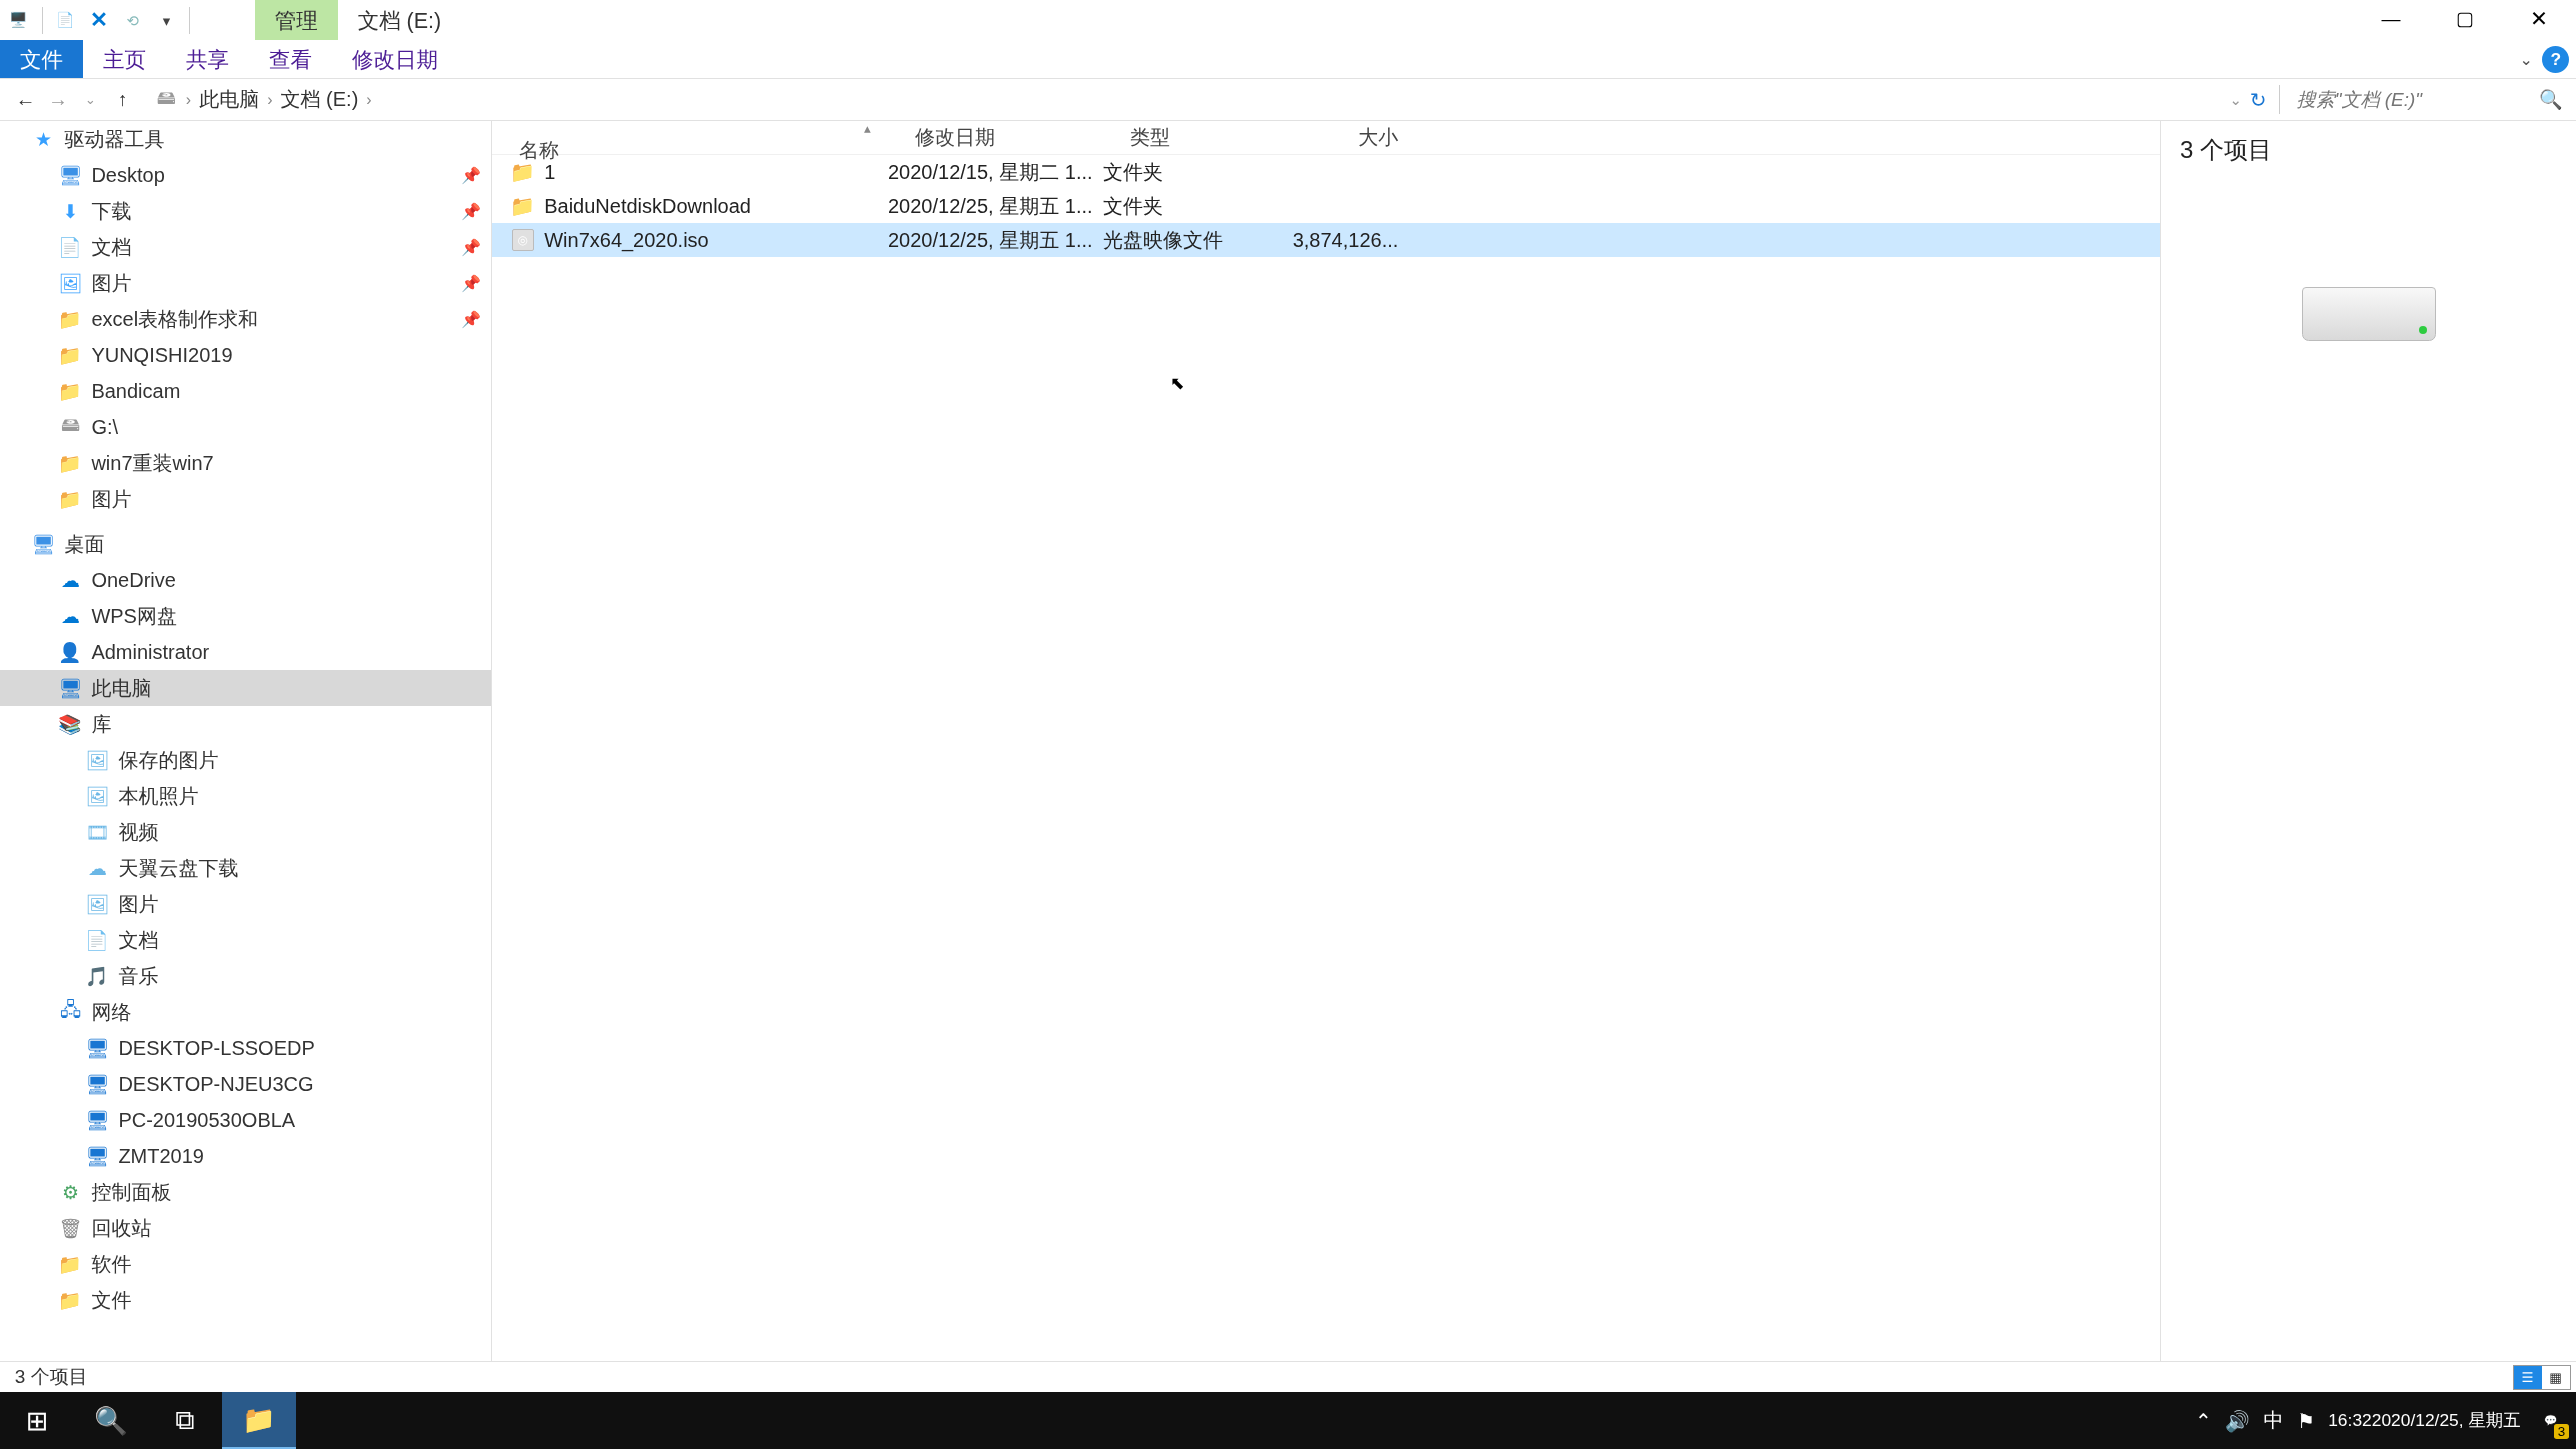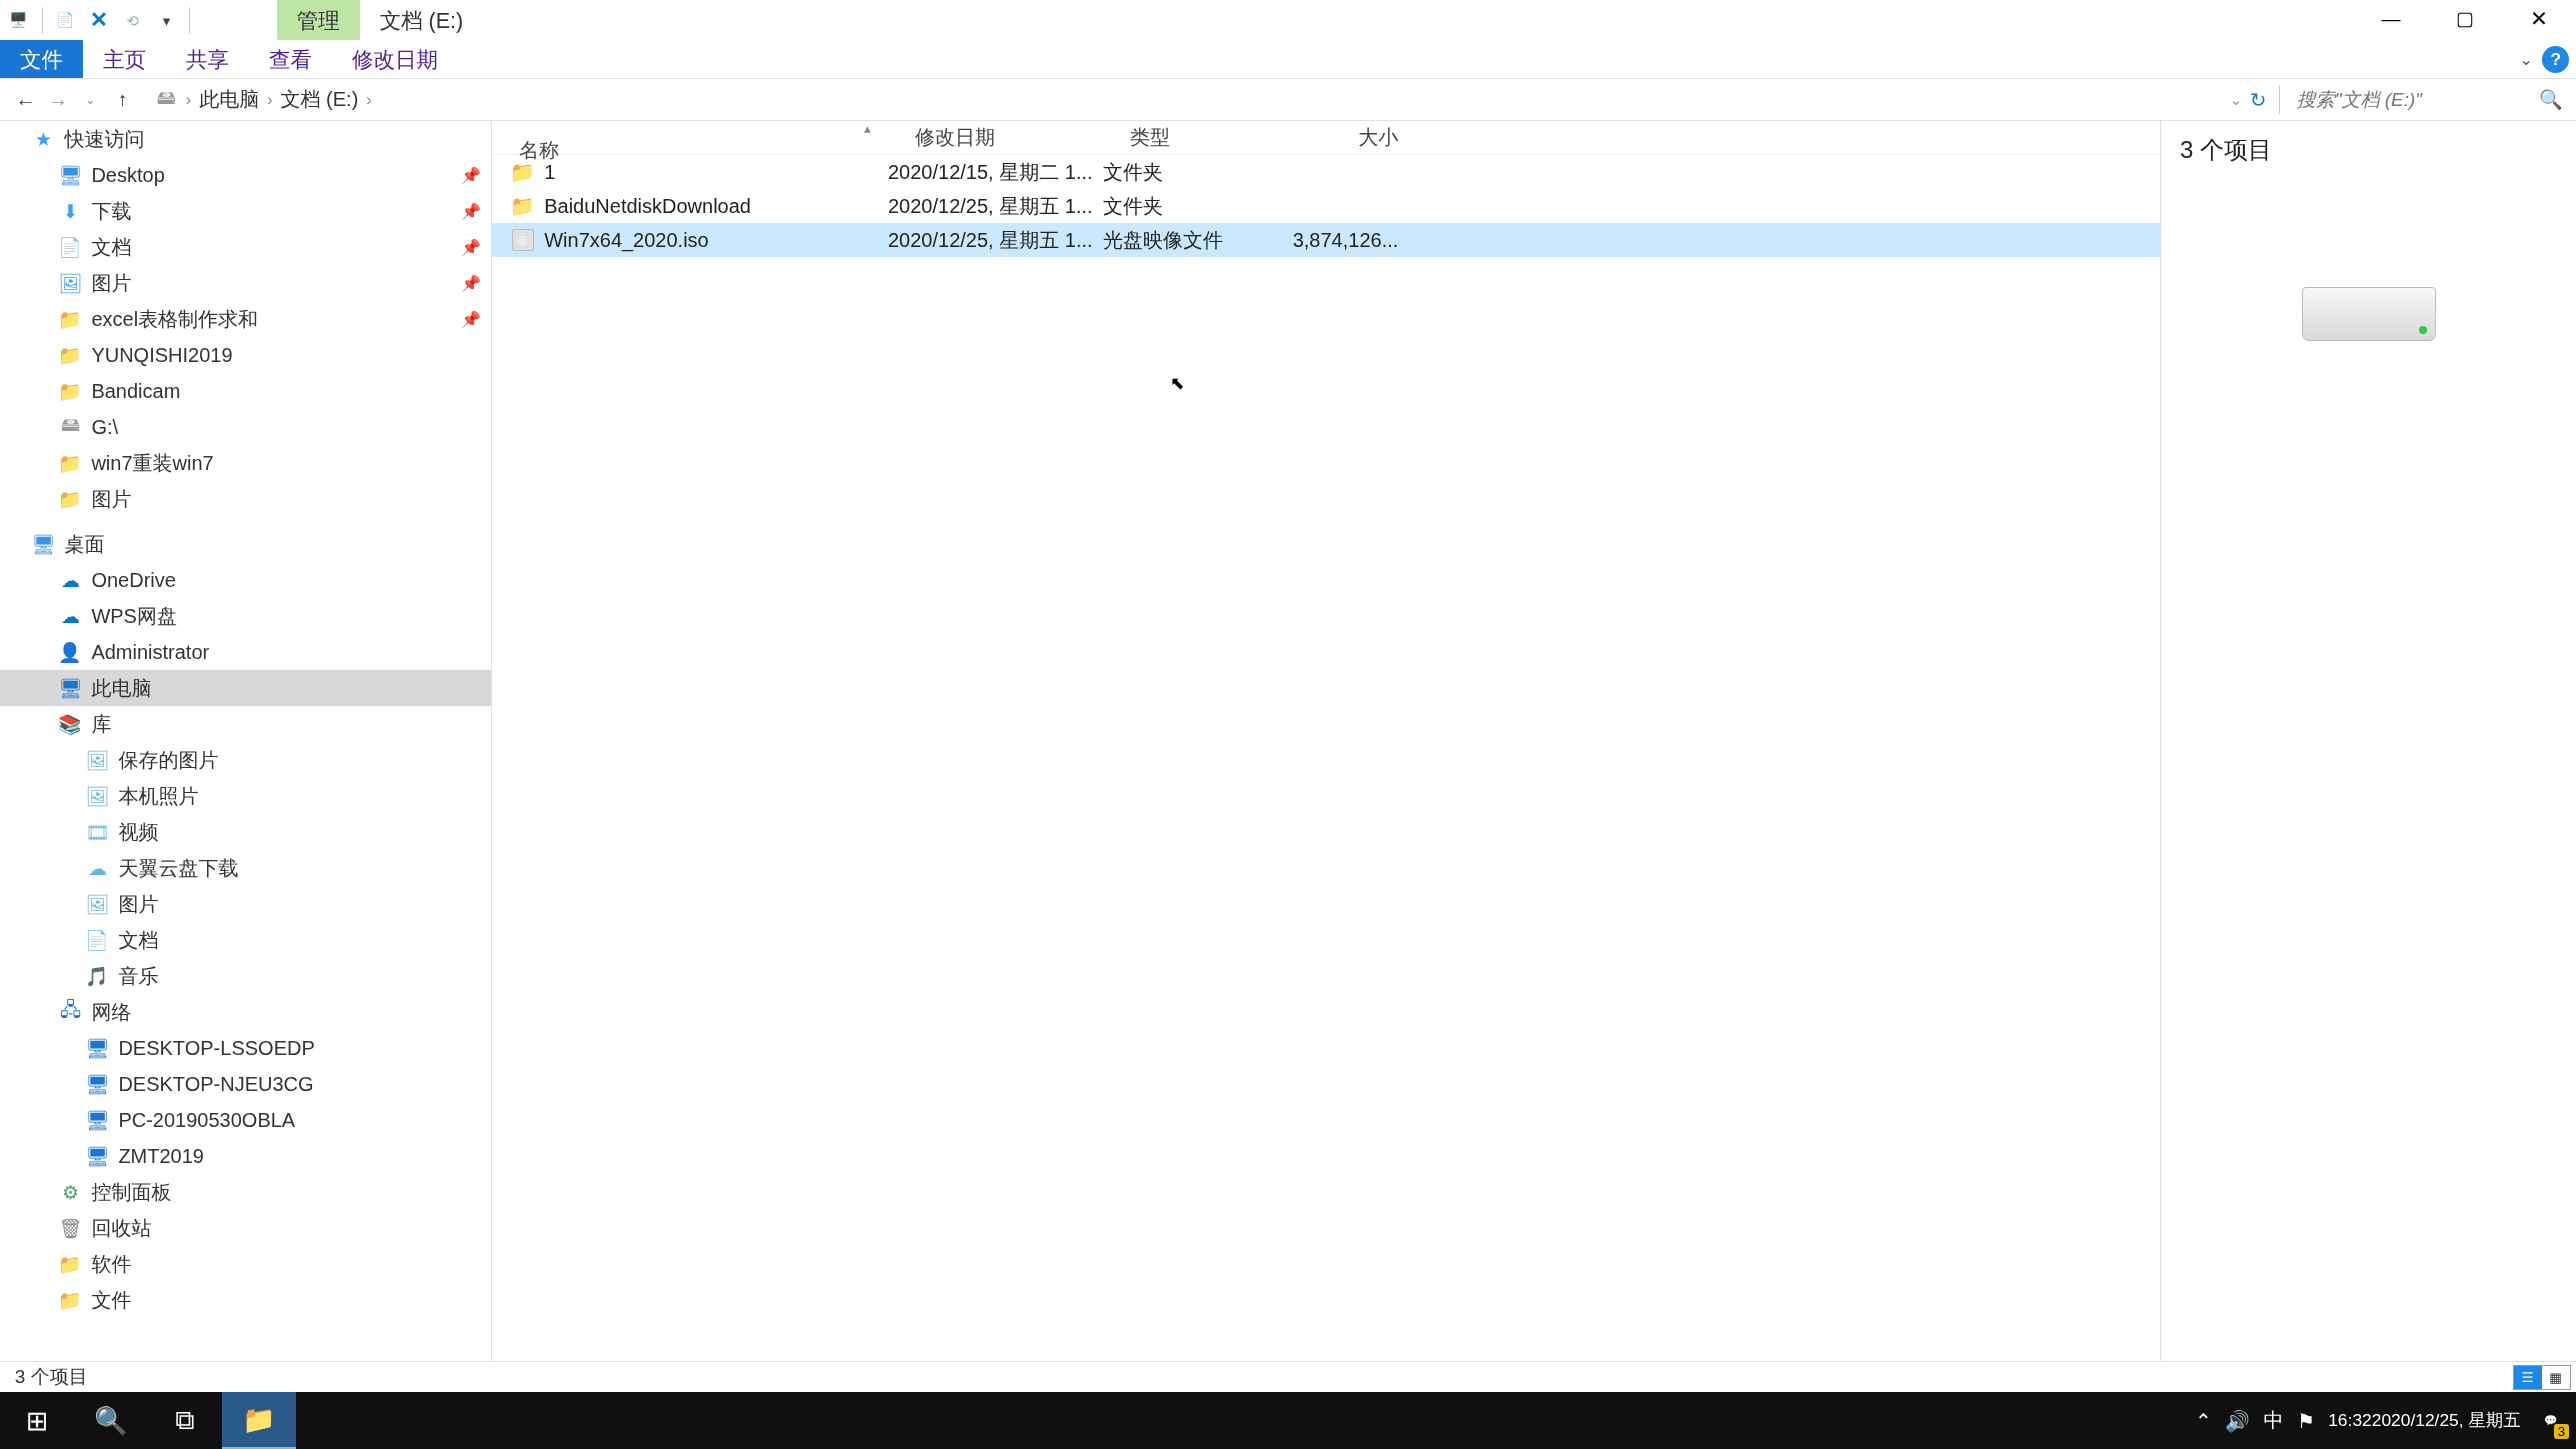--- a/index.html
+++ b/index.html
@@ -4,21 +4,21 @@
 <style>
 * { margin: 0; padding: 0; box-sizing: border-box; font-family: "Microsoft YaHei", "Segoe UI", sans-serif; }
 body { width: 2576px; height: 1449px; background: #fff; overflow: hidden; transform-origin: top left; }
 .window { width: 2576px; height: 1392px; background: #fff; display: flex; flex-direction: column; }
 
 
 .titlebar { height: 40px; background: #fff; display: flex; align-items: center; position: relative; }
 .qat { display: flex; align-items: center; padding-left: 5.4px; gap: 6.7px; }
 .qat-item { width: 27px; height: 27px; display: flex; align-items: center; justify-content: center; font-size: 14.8px; }
 .qat-sep { width: 0.7px; height: 27px; background: #ccc; margin: 0 2.7px; }
-.title-tabs { display: flex; margin-left: 84px; height: 100%; text-align: center; }
+.title-tabs { display: flex; margin-left: 62px; height: 100%; text-align: center; }
 .title-tab { padding: 0 20px; display: flex; align-items: center; font-size: 21.5px; color: #333; }
 .title-tab.contextual { background: #bde6a4; color: #333; }
 .win-controls { position: absolute; right: 0; top: 0; display: flex; }
 .win-btn { width: 74px; height: 37px; display: flex; align-items: center; justify-content: center; font-size: 19px; color: #000; }
 .win-btn.close { font-size: 21.5px; }
 
 
 .ribbon { height: 39px; background: #fff; display: flex; border-bottom: 0.7px solid #e1e1e1; position: relative; }
 .ribbon-tab { padding: 0 20px; font-size: 21.5px; display: flex; align-items: center; color: #4c1d95; }
 .ribbon-tab.file { background: #1976d2; color: #fff; }
@@ -166,21 +166,21 @@
         <span class="search-ico">🔍</span>
       </div>
     </div>
   </div>
 
   <div class="main-area">
 
     <div class="navtree">
       <div class="tree-item">
           <span class="tree-ico star-ico">★</span>
-          <span>快速访问</span>
+          <span>驱动器工具</span>
         </div>
       <div class="tree-item lvl2">
           <span class="tree-ico desk-ico">🖥</span>
           <span>Desktop</span>
           <span class="pin">📌</span>
         </div>
       <div class="tree-item lvl2">
           <span class="tree-ico" style="color:#37a0ff;">⬇</span>
           <span>下载</span>
           <span class="pin">📌</span>

